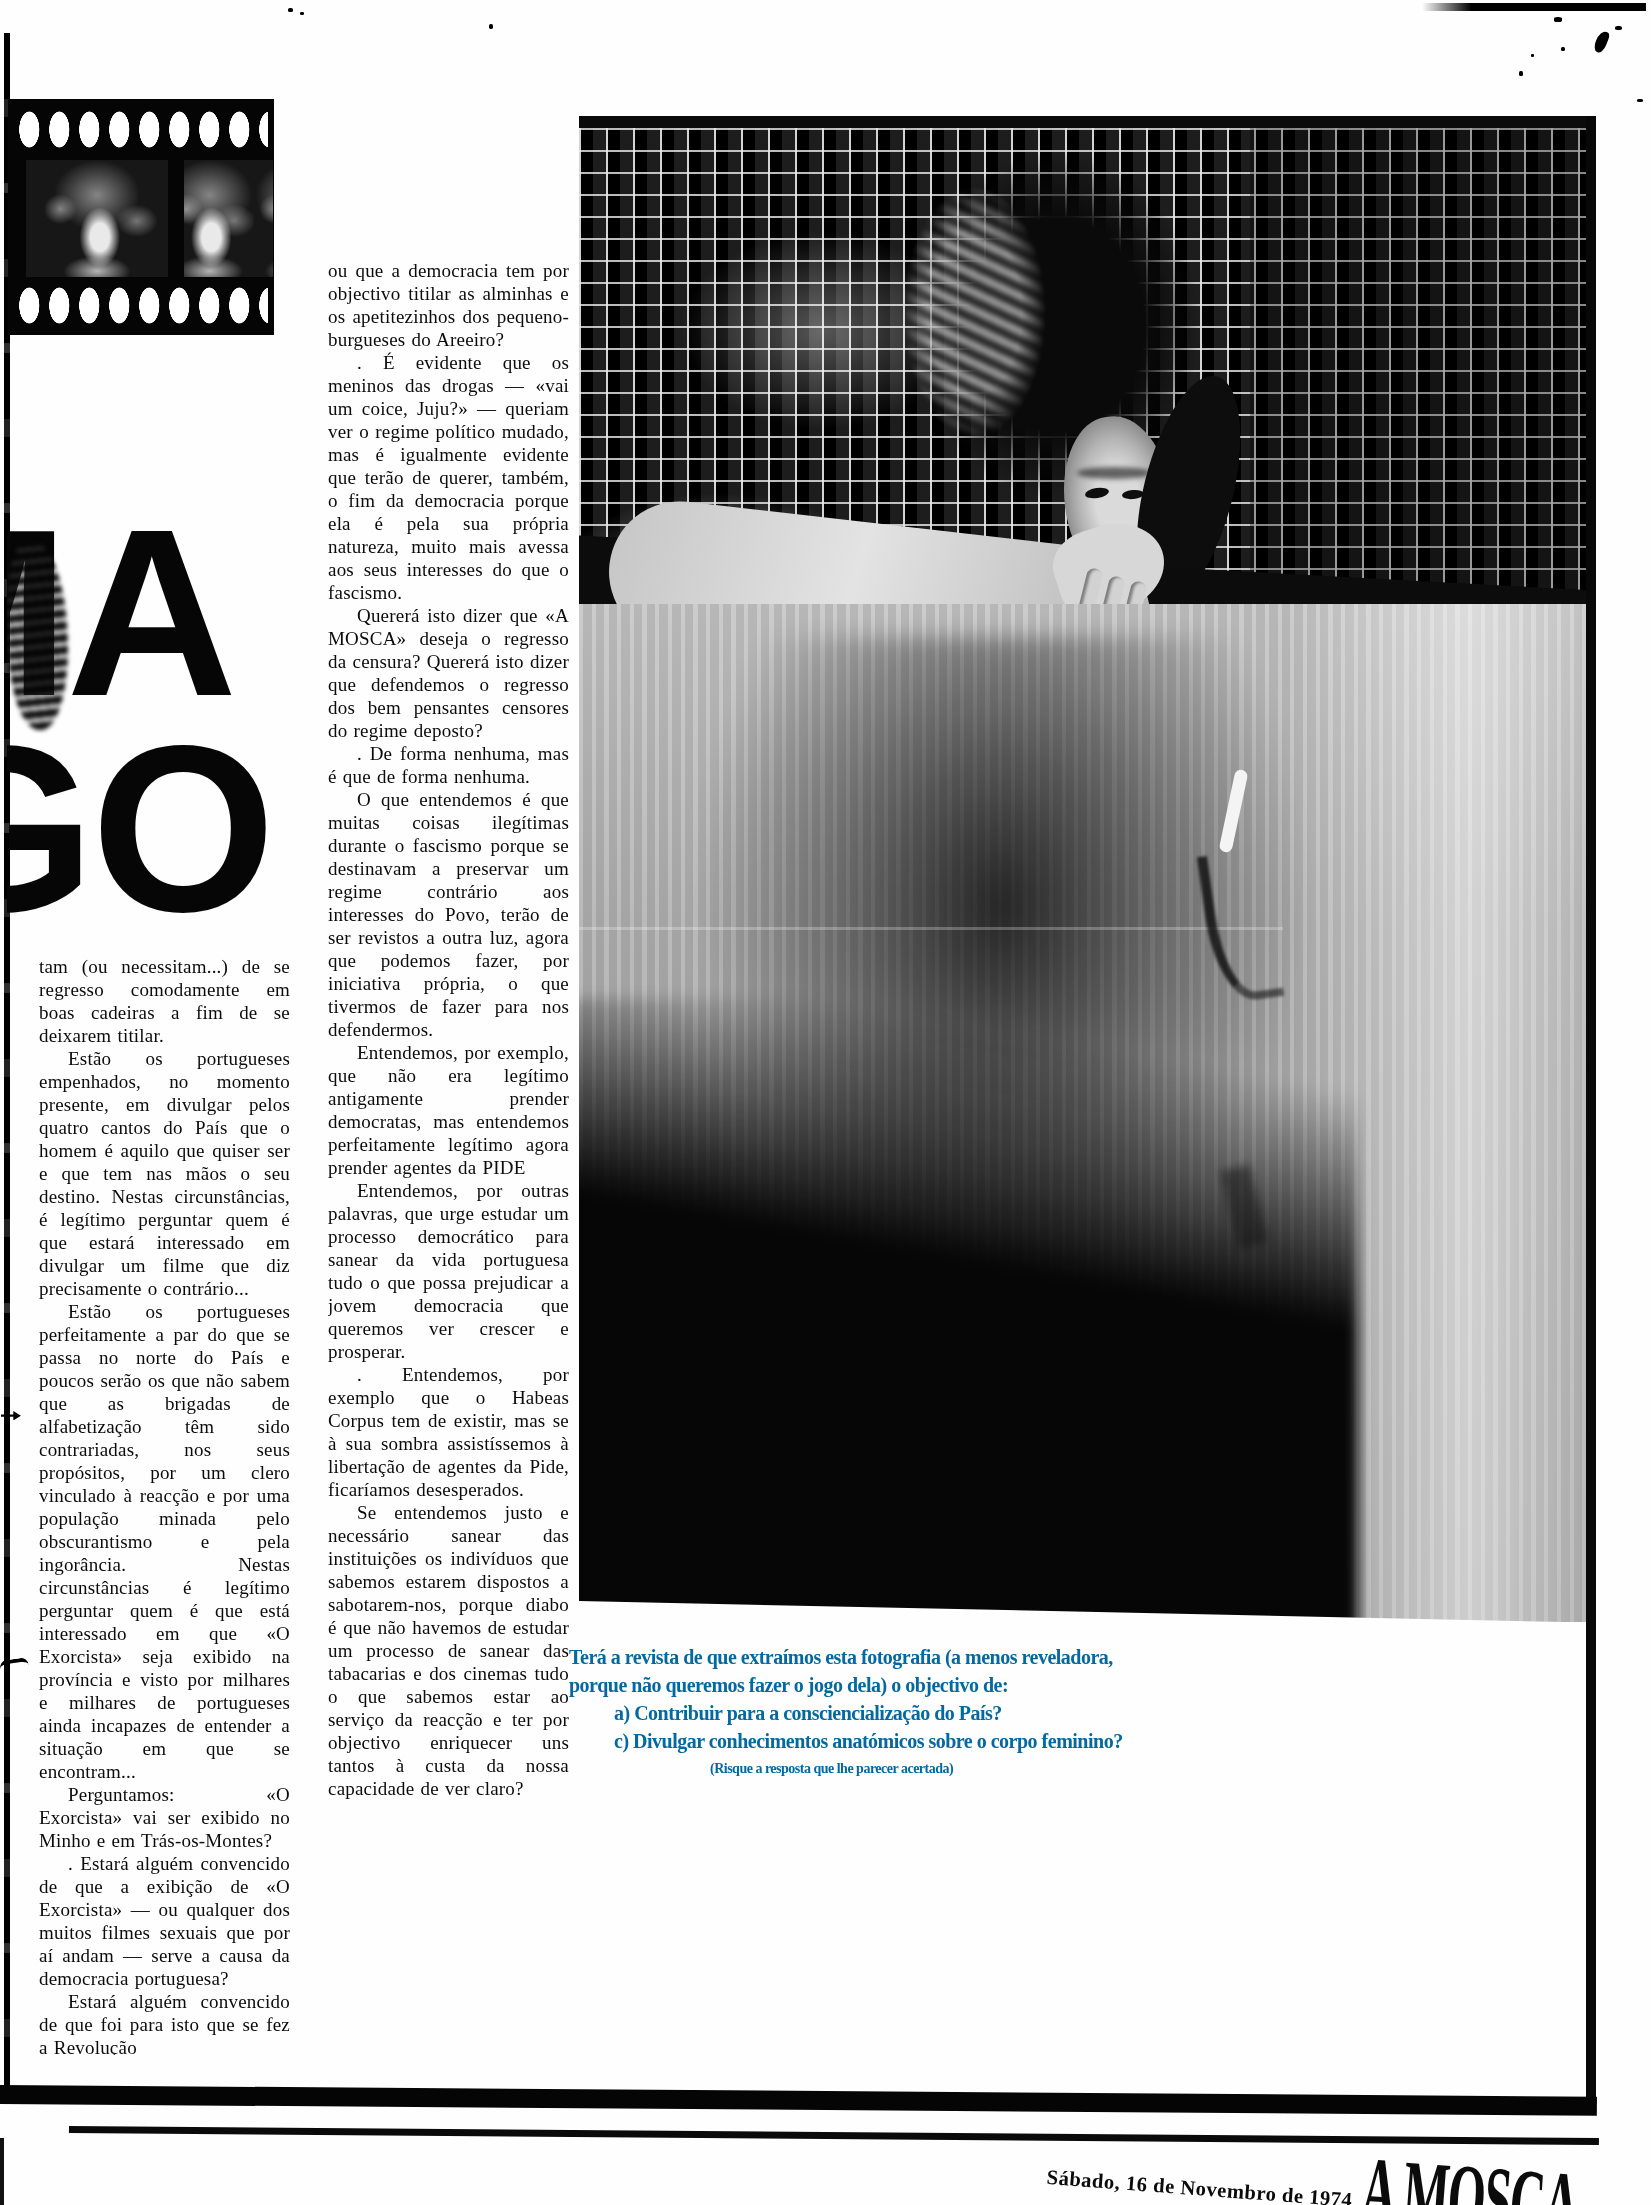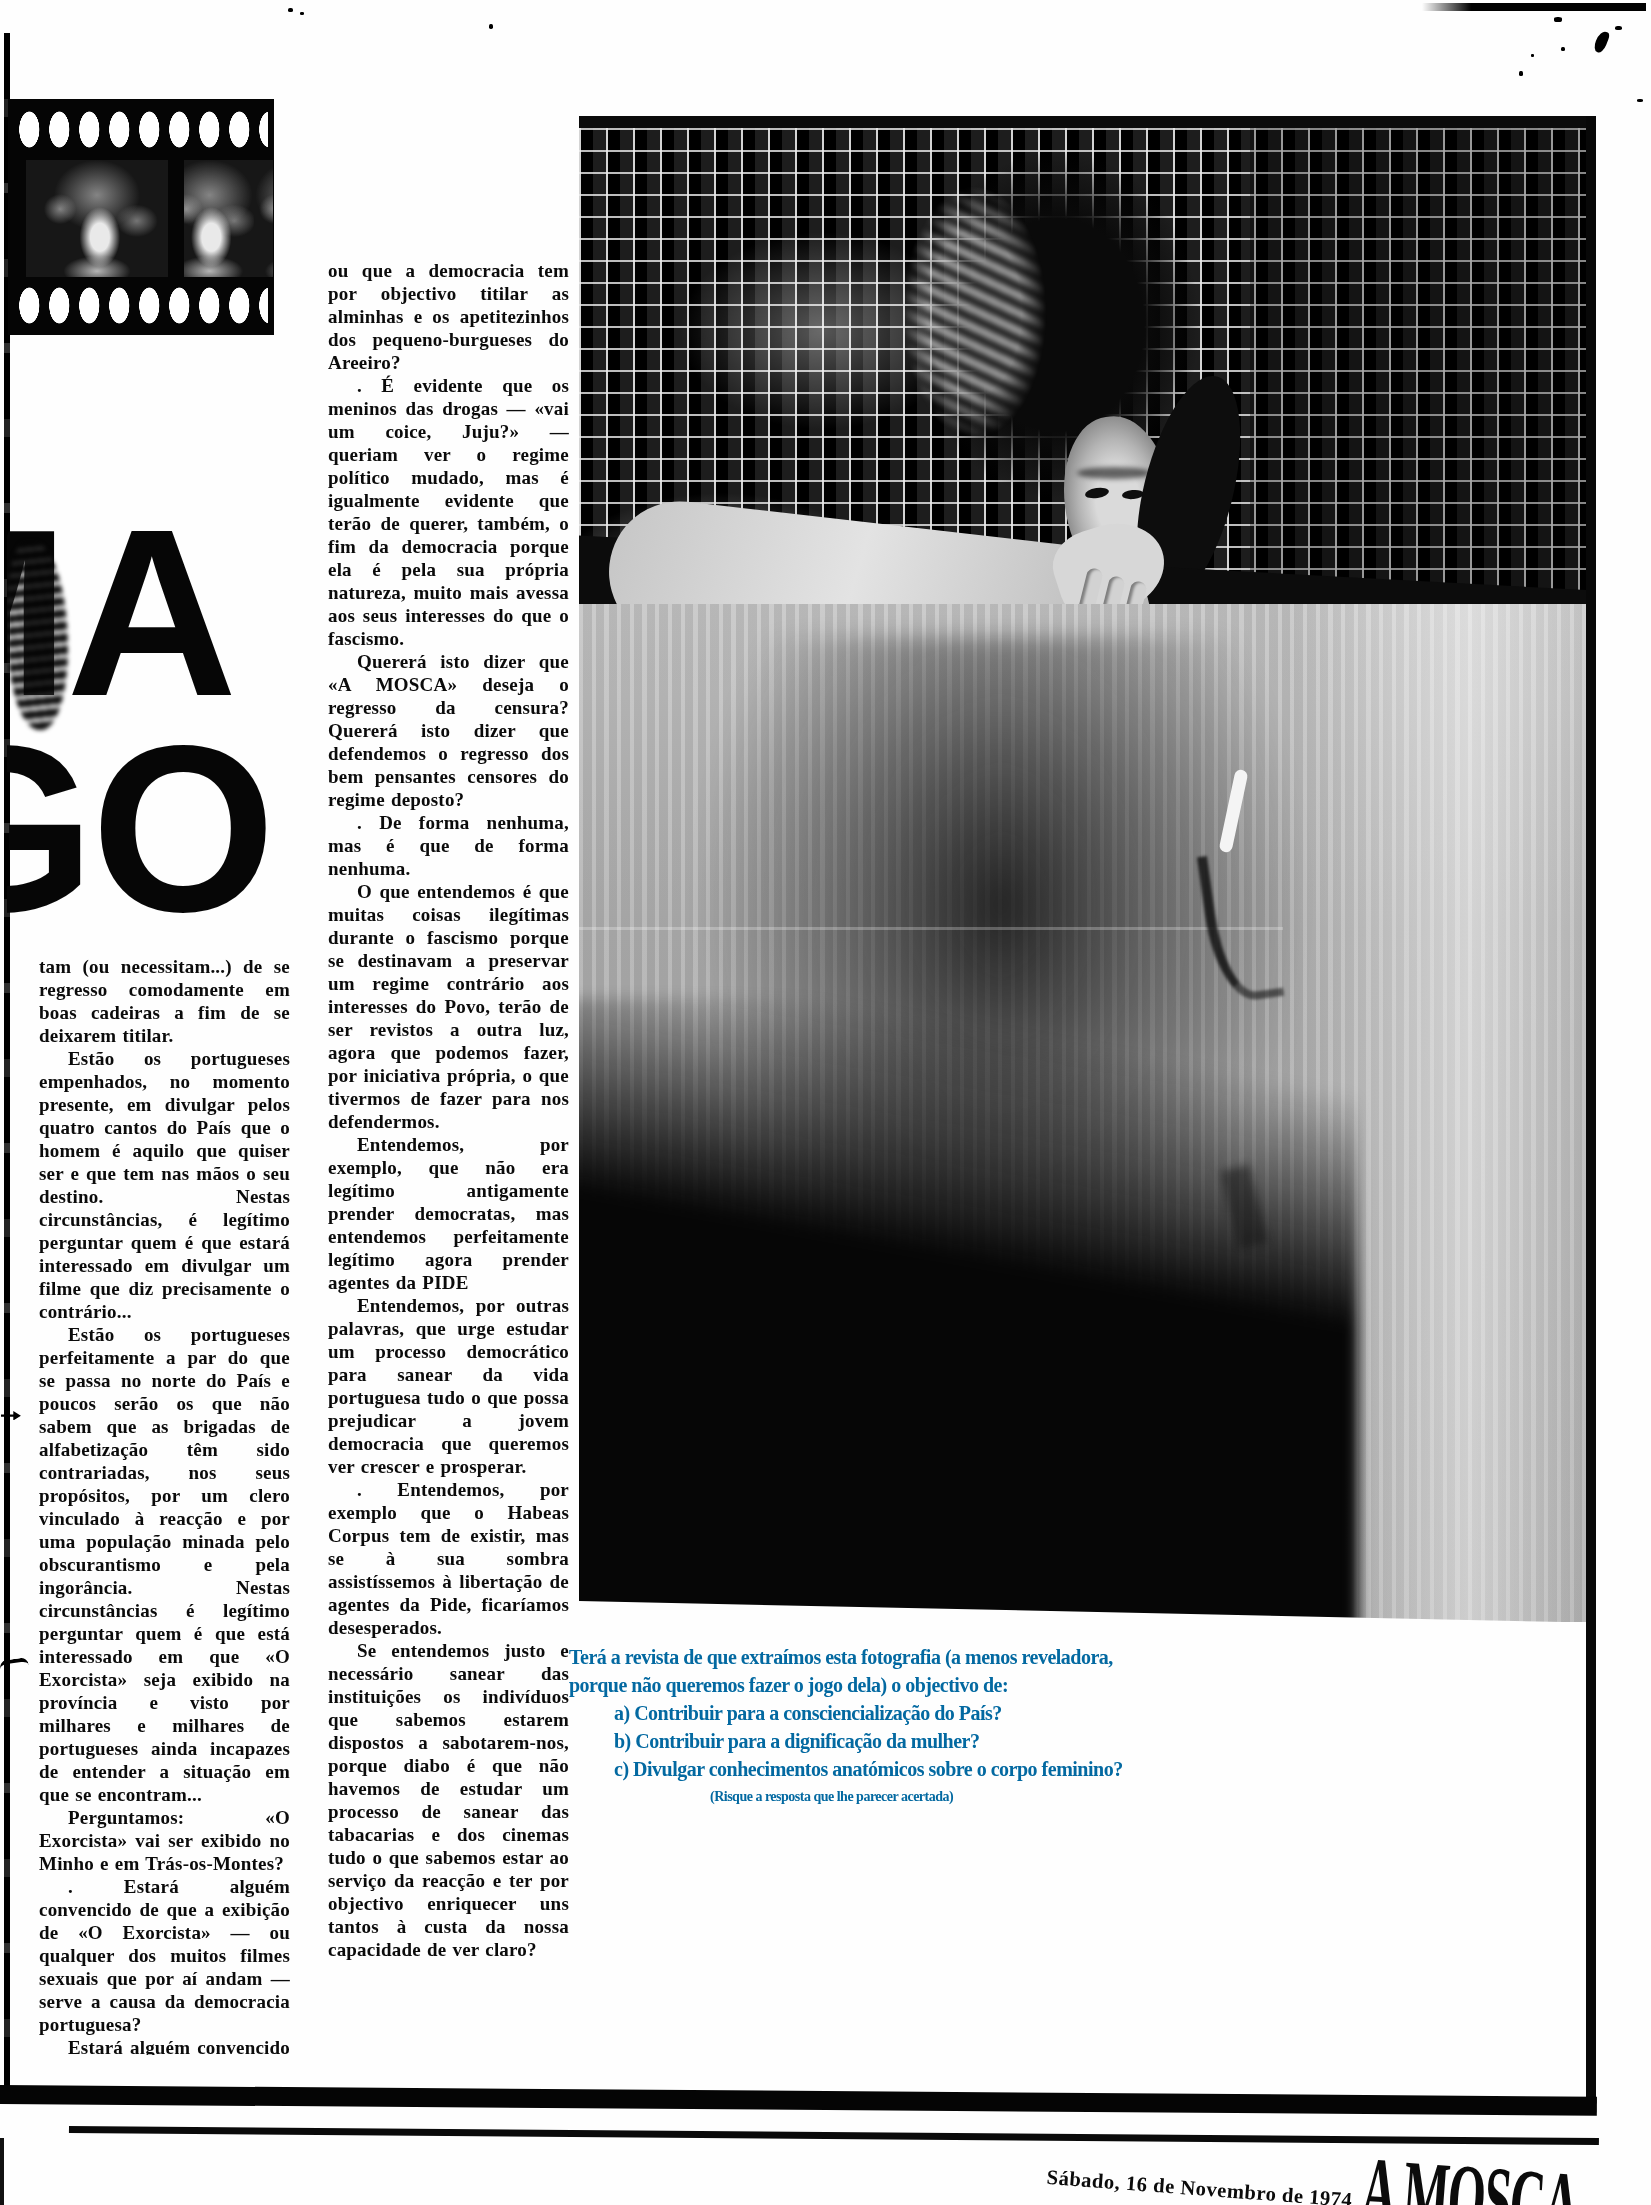--- a/index.html
+++ b/index.html
@@ -37,21 +37,21 @@
   
   .headline{left:6.6px;top:514px;width:300px;height:437px;overflow:hidden;}
   .hl{position:absolute;font-family:"Liberation Sans",sans-serif;font-weight:700;color:#060606;
       letter-spacing:-3.8px;font-size:237px;line-height:188px;white-space:nowrap;}
   .hl1{left:-134px;top:4.7px;}
   .hl2{left:-96px;top:221px;}
   .hl-smudge{position:absolute;left:0px;top:28px;width:61px;height:188px;
       background:repeating-linear-gradient(174deg,rgba(5,5,5,.95) 0 7.5px,rgba(90,90,90,.35) 7.5px 12.2px);
       border-radius:34% 60% 45% 55%;filter:blur(2.3px);}
   
-  .col{font-size:19px;line-height:23px;text-align:justify;letter-spacing:0.2px;word-spacing:1.2px;overflow:hidden;font-weight:bold;}
+  .col{font-size:19px;line-height:23px;text-align:justify;letter-spacing:0.2px;word-spacing:1.2px;overflow:hidden;}
   .col p{margin:0;text-indent:29px;}
   .col p.cont{text-indent:0;}
   .col1{left:39px;top:955px;width:251px;height:1100px;}
   .col2{left:328px;top:259px;width:241px;height:1844px;}
   
   .photo{left:579px;top:116px;width:1012px;height:1506px;overflow:hidden;background:#b3b3b3;}
   .photo .layer{position:absolute;}
   .p-topbar{left:0;top:0;width:100%;height:12.2px;background:#0b0b0b;}
   .tiles{left:0;top:12.2px;width:100%;height:507px;background-color:#121212;background-image:
      radial-gradient(ellipse 202px 141px at 24% 40%,rgba(255,255,255,.34),rgba(255,255,255,0) 70%),
@@ -196,21 +196,20 @@
     <div class="layer g-hook"></div>
     <div class="layer g-smudge"></div>
     <div class="layer bottom-wedge"></div>
   </div>
   <div class="abs photo-right-border"></div>
 
   <div class="abs caption">
     <p>Terá a revista de que extraímos esta fotografia (a menos reveladora,</p>
     <p>porque não queremos fazer o jogo dela) o objectivo de:</p>
     <p class="opt">a) Contribuir para a consciencialização do País?</p>
-    <p class="opt">b) Contribuir para a dignificação da mulher?</p>
     <p class="opt">c) Divulgar conhecimentos anatómicos sobre o corpo feminino?</p>
     <p class="note">(Risque a resposta que lhe parecer acertada)</p>
   </div>
 
   <div class="abs bar1"></div>
   <div class="abs bar2"></div>
 
   <div class="abs footer">
     <span class="f-date">Sábado, 16 de Novembro de 1974</span>
     <span class="f-logo"><span class="f-logo-text">A MOSCA</span></span>

